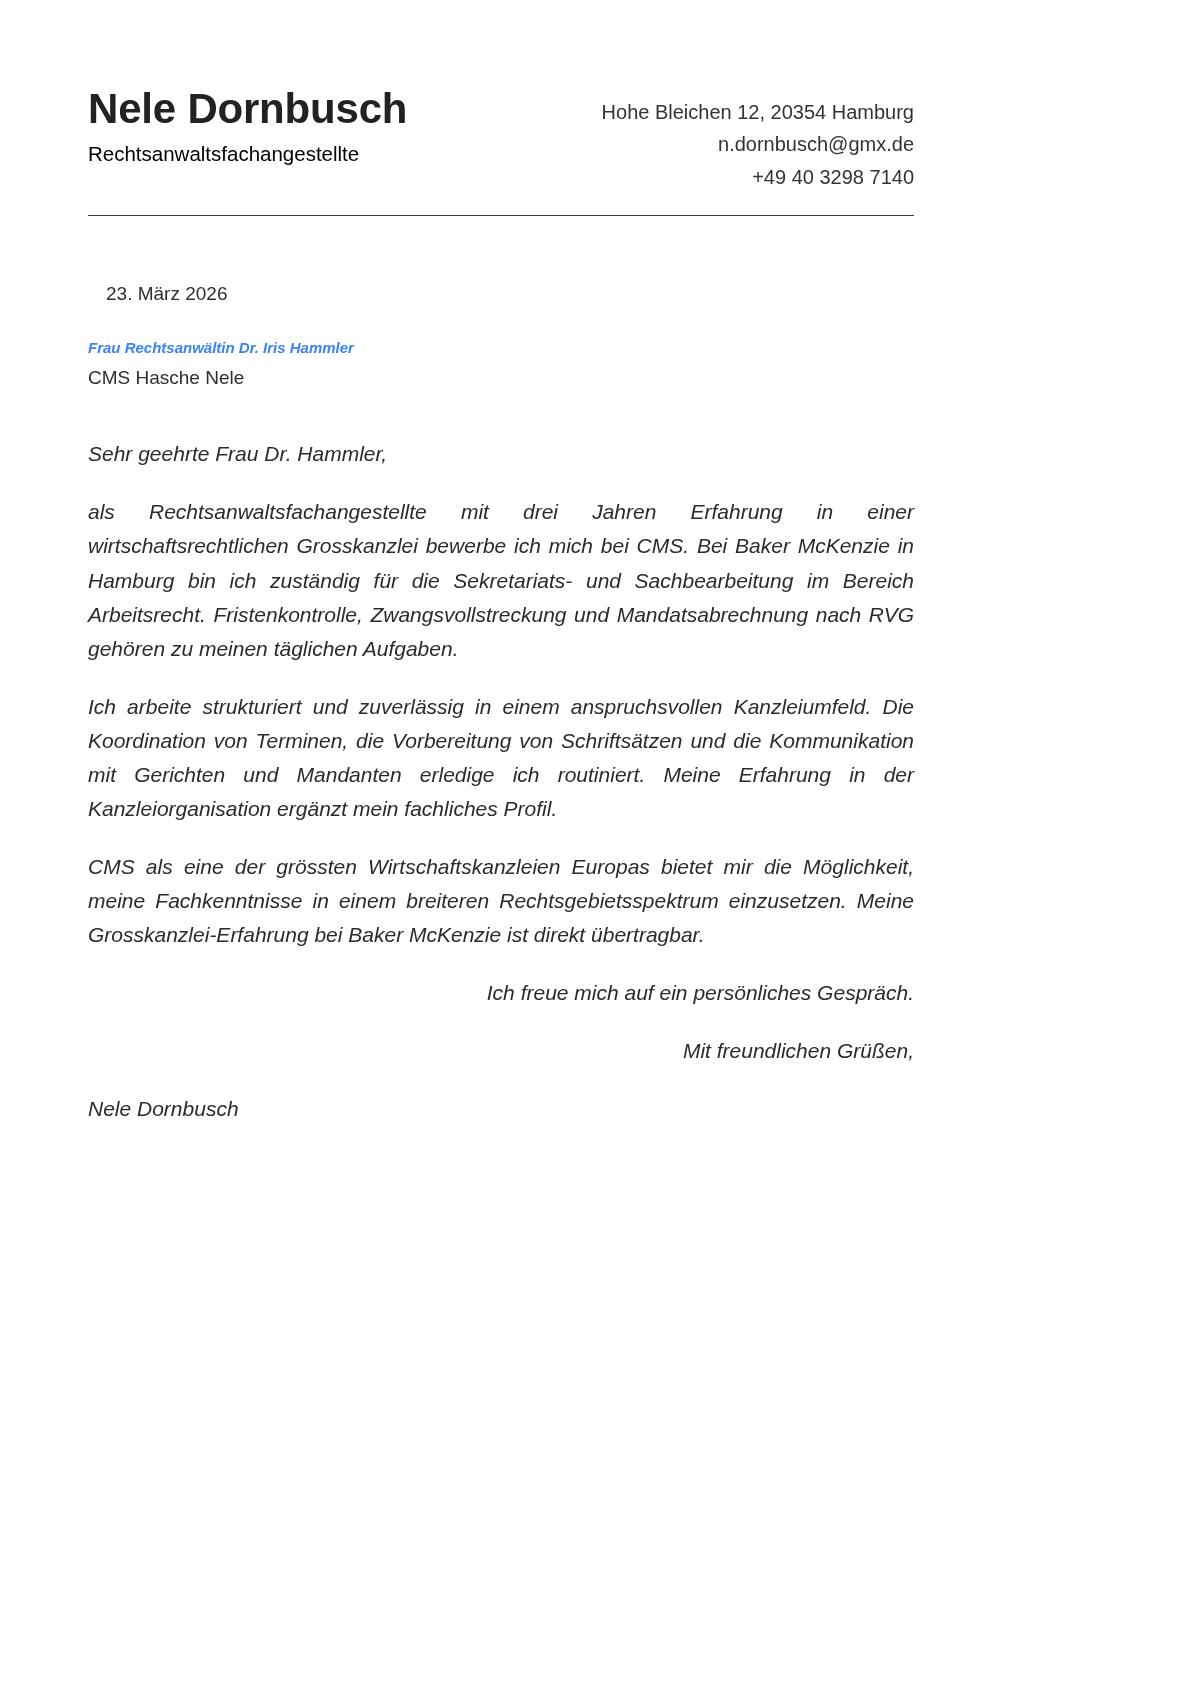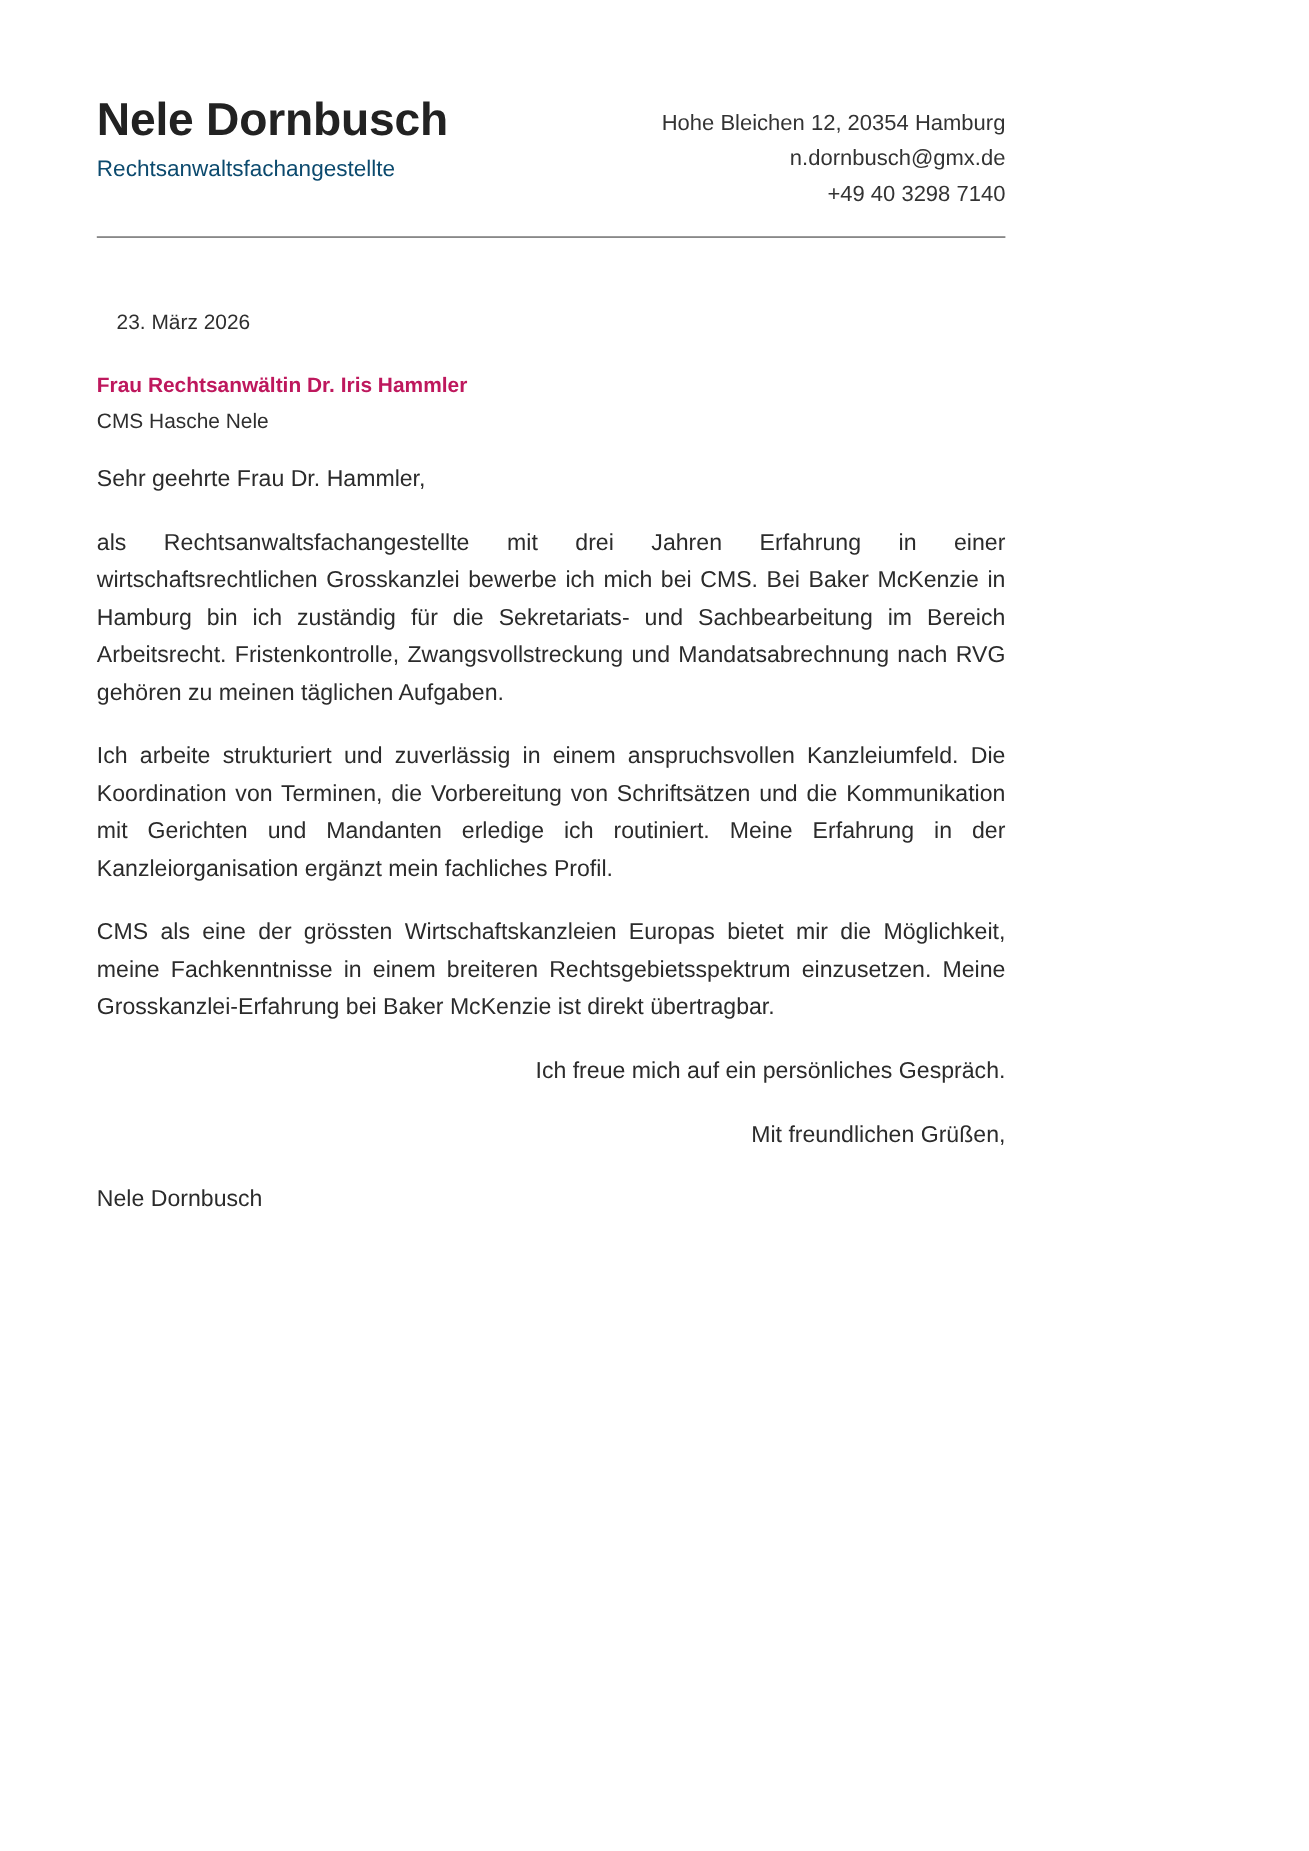--- a/index.html
+++ b/index.html
@@ -38,21 +38,21 @@
     font-size: 42px;
     font-weight: 700;
     letter-spacing: -0.2px;
     line-height: 1.08;
     color: #222222;
     margin: 0;
   }
   .job-title {
     font-size: 20.5px;
     font-weight: 400;
-    color: #0c4a6e;
+    color: #000000;
     margin: 10px 0 0 0;
     line-height: 1.25;
   }
   .contact-block {
     flex: 0 0 auto;
     text-align: right;
     padding-top: 14px;
   }
   .contact-line {
     font-size: 20px;
@@ -73,36 +73,38 @@
   .letter-date {
     font-size: 19px;
     line-height: 1.5;
     color: #2f2f2f;
     margin: 18px;
   }
   .recipient-block {
     margin-top: 28px;
   }
   .recipient-name {
-    font-size: 19px;
+    font-size: 15px;
     font-weight: 700;
-    color: #be185d;
+    color: #3b82f6;
     margin: 0;
     line-height: 1.45;
+    font-style: italic;
   }
   .recipient-company {
     font-size: 19px;
     font-weight: 400;
     color: #2f2f2f;
     margin: 6px 0 0 0;
     line-height: 1.45;
   }
   
   .letter-body {
-    margin-top: 22px;
+    margin-top: 46px;
+    font-style: italic;
   }
   .salutation {
     font-size: 21px;
     line-height: 1.5;
     color: #2b2b2b;
     margin: 0 0 26px 0;
   }
   .body-paragraph {
     font-size: 21px;
     line-height: 1.62;

